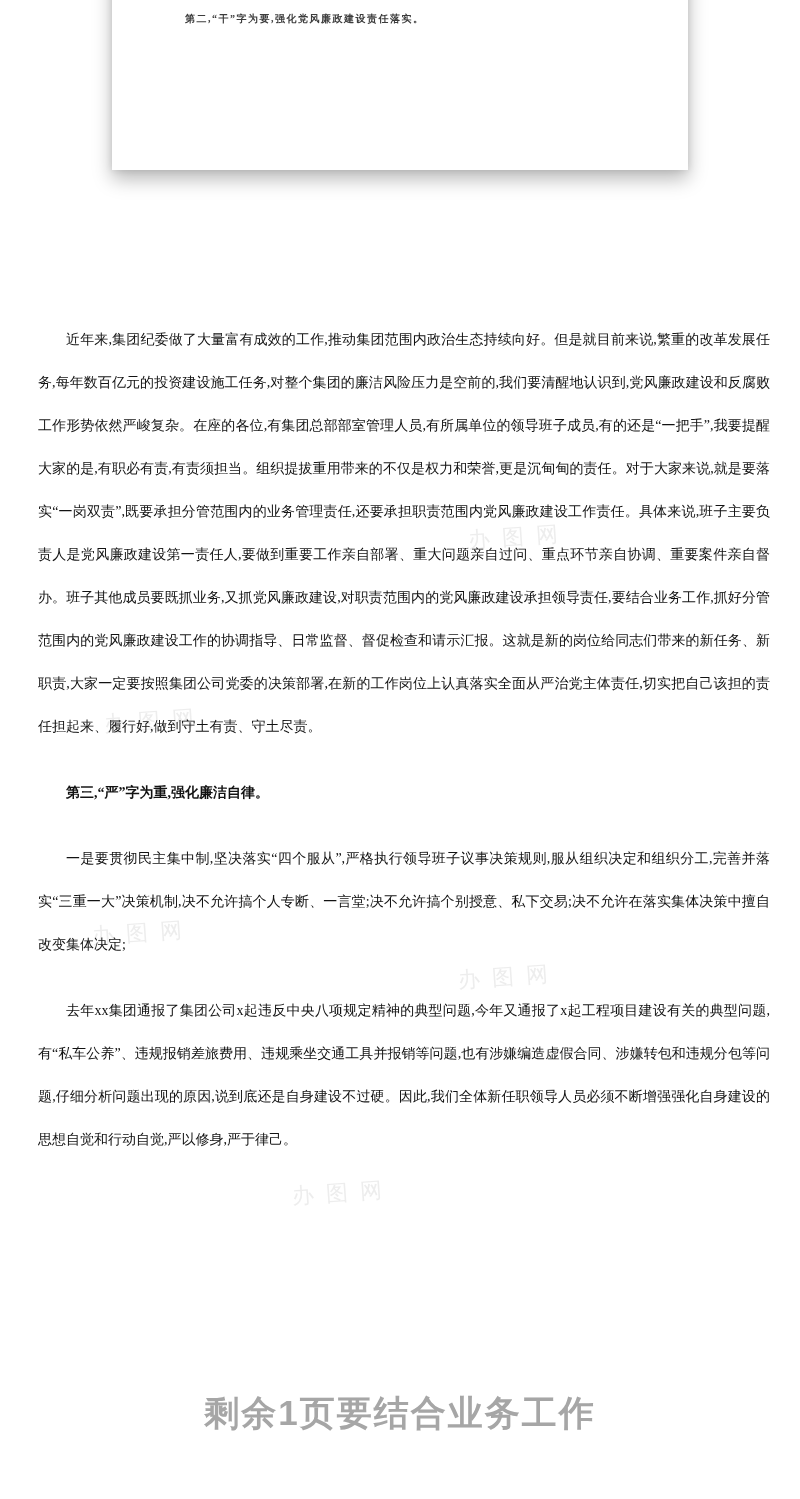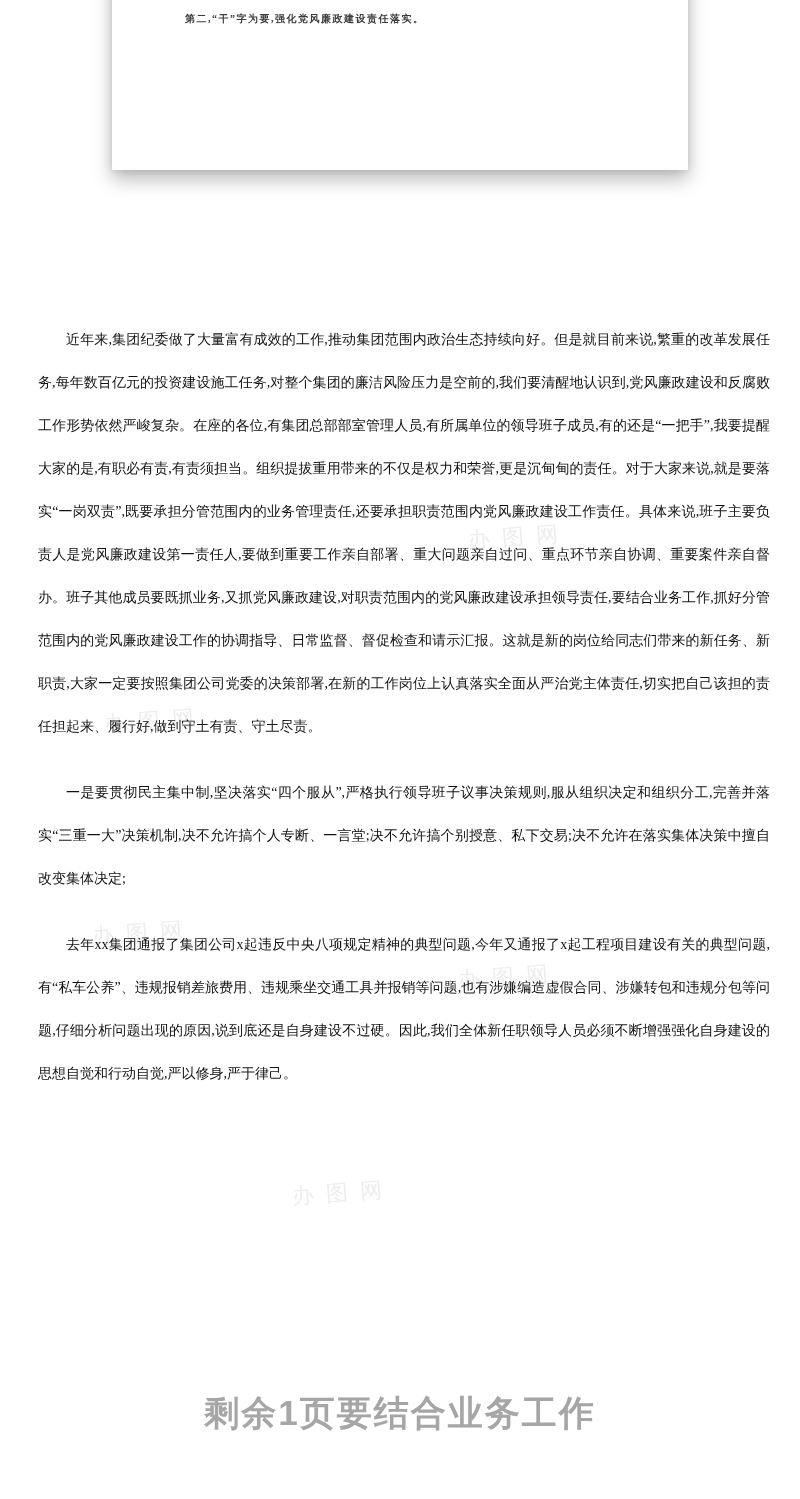--- a/index.html
+++ b/index.html
@@ -97,20 +97,21 @@
   </div>
 
   <span class="wm wm-1">办图网</span>
   <span class="wm wm-2">办图网</span>
   <span class="wm wm-3">办图网</span>
   <span class="wm wm-4">办图网</span>
   <span class="wm wm-5">办图网</span>
 
   <div class="doc-body">
     <p>近年来,集团纪委做了大量富有成效的工作,推动集团范围内政治生态持续向好。但是就目前来说,繁重的改革发展任务,每年数百亿元的投资建设施工任务,对整个集团的廉洁风险压力是空前的,我们要清醒地认识到,党风廉政建设和反腐败工作形势依然严峻复杂。在座的各位,有集团总部部室管理人员,有所属单位的领导班子成员,有的还是“一把手”,我要提醒大家的是,有职必有责,有责须担当。组织提拔重用带来的不仅是权力和荣誉,更是沉甸甸的责任。对于大家来说,就是要落实“一岗双责”,既要承担分管范围内的业务管理责任,还要承担职责范围内党风廉政建设工作责任。具体来说,班子主要负责人是党风廉政建设第一责任人,要做到重要工作亲自部署、重大问题亲自过问、重点环节亲自协调、重要案件亲自督办。班子其他成员要既抓业务,又抓党风廉政建设,对职责范围内的党风廉政建设承担领导责任,要结合业务工作,抓好分管范围内的党风廉政建设工作的协调指导、日常监督、督促检查和请示汇报。这就是新的岗位给同志们带来的新任务、新职责,大家一定要按照集团公司党委的决策部署,在新的工作岗位上认真落实全面从严治党主体责任,切实把自己该担的责任担起来、履行好,做到守土有责、守土尽责。</p>
+    <p class="heading">第三,“严”字为重,强化廉洁自律。</p>
     <p>一是要贯彻民主集中制,坚决落实“四个服从”,严格执行领导班子议事决策规则,服从组织决定和组织分工,完善并落实“三重一大”决策机制,决不允许搞个人专断、一言堂;决不允许搞个别授意、私下交易;决不允许在落实集体决策中擅自改变集体决定;</p>
     <p>去年xx集团通报了集团公司x起违反中央八项规定精神的典型问题,今年又通报了x起工程项目建设有关的典型问题,有“私车公养”、违规报销差旅费用、违规乘坐交通工具并报销等问题,也有涉嫌编造虚假合同、涉嫌转包和违规分包等问题,仔细分析问题出现的原因,说到底还是自身建设不过硬。因此,我们全体新任职领导人员必须不断增强强化自身建设的思想自觉和行动自觉,严以修身,严于律己。</p>
   </div>
 
   <div class="preview-footer">
     <span>剩余1页</span>
     <span>要结合业务工作</span>
   </div>
 
 </div>

